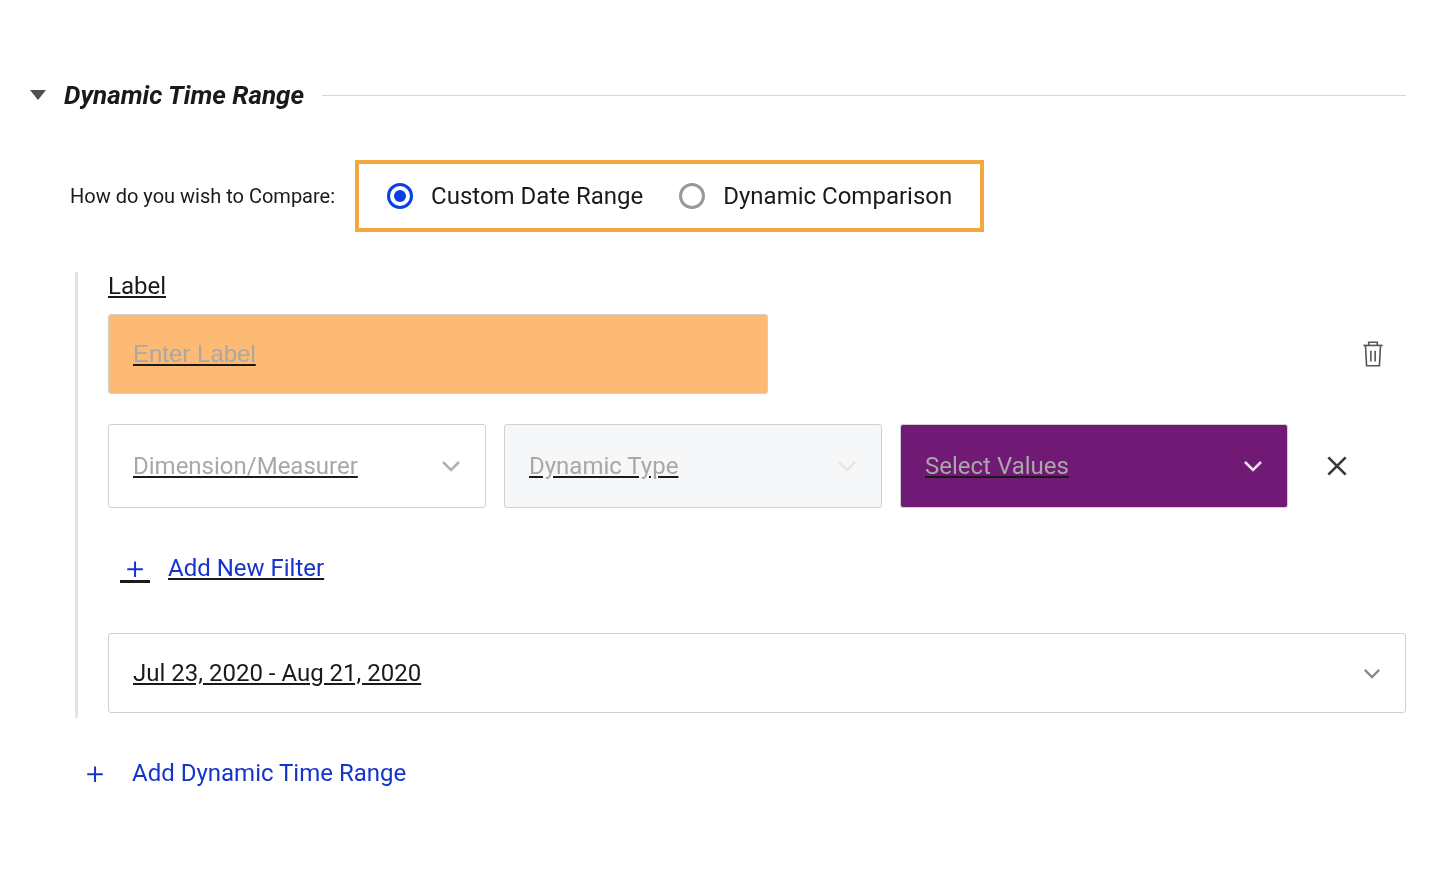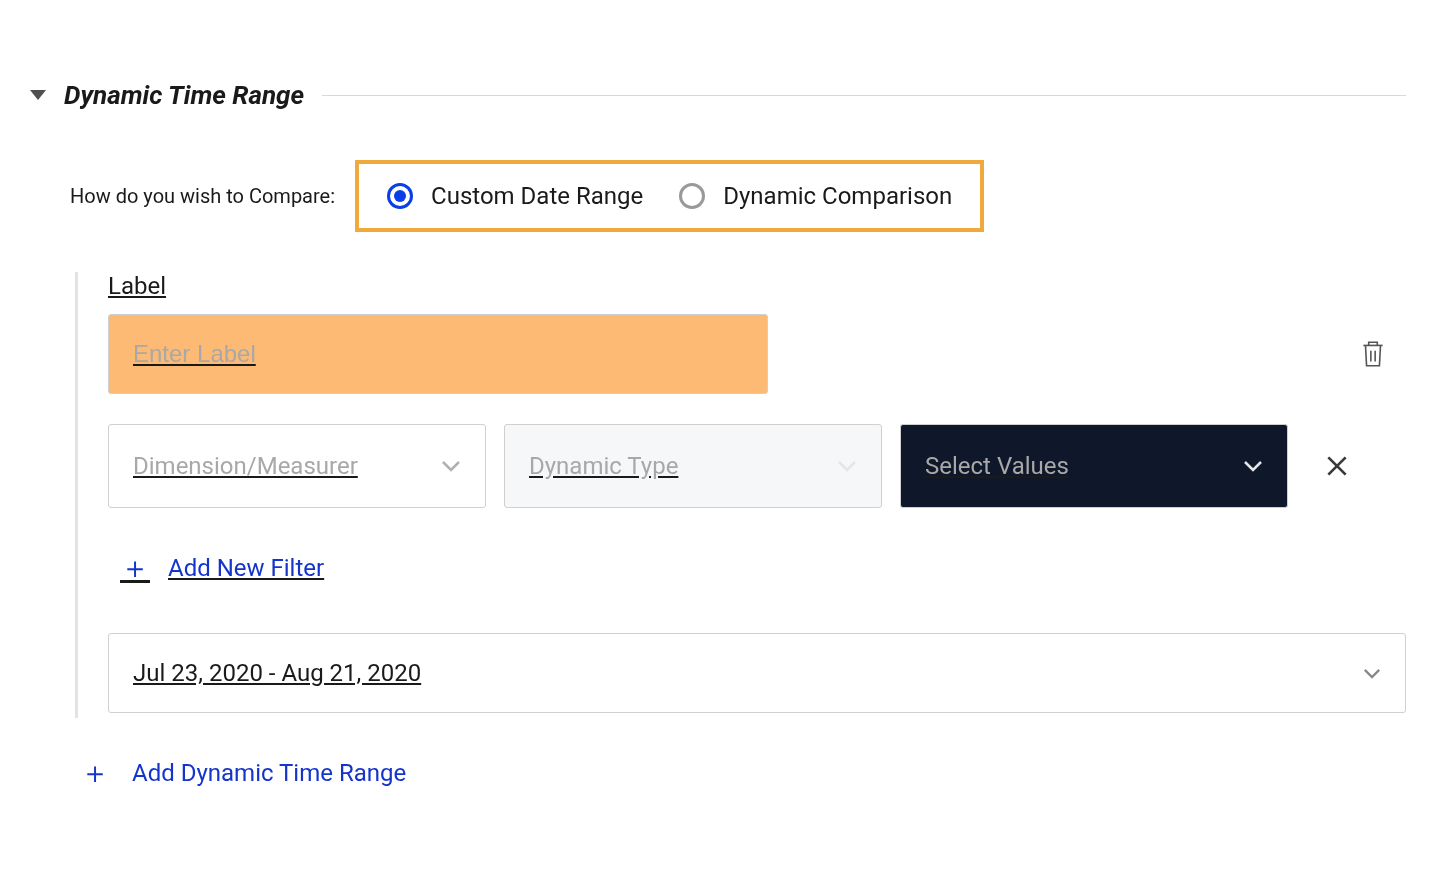--- a/index.html
+++ b/index.html
@@ -147,21 +147,21 @@
     .select-dimension {
       width: 378px;
       background: #ffffff;
     }
     .select-filter-type {
       width: 378px;
       background: #f6f7f9;
     }
     .select-values {
       width: 388px;
-      background: #0f172a;
+      background: #701a75;
     }
     .select-chevron {
       color: #b0b0b0;
       flex-shrink: 0;
     }
     .select-chevron-faded {
       color: #e5e5e5;
       flex-shrink: 0;
     }
     .close-icon-wrap {

